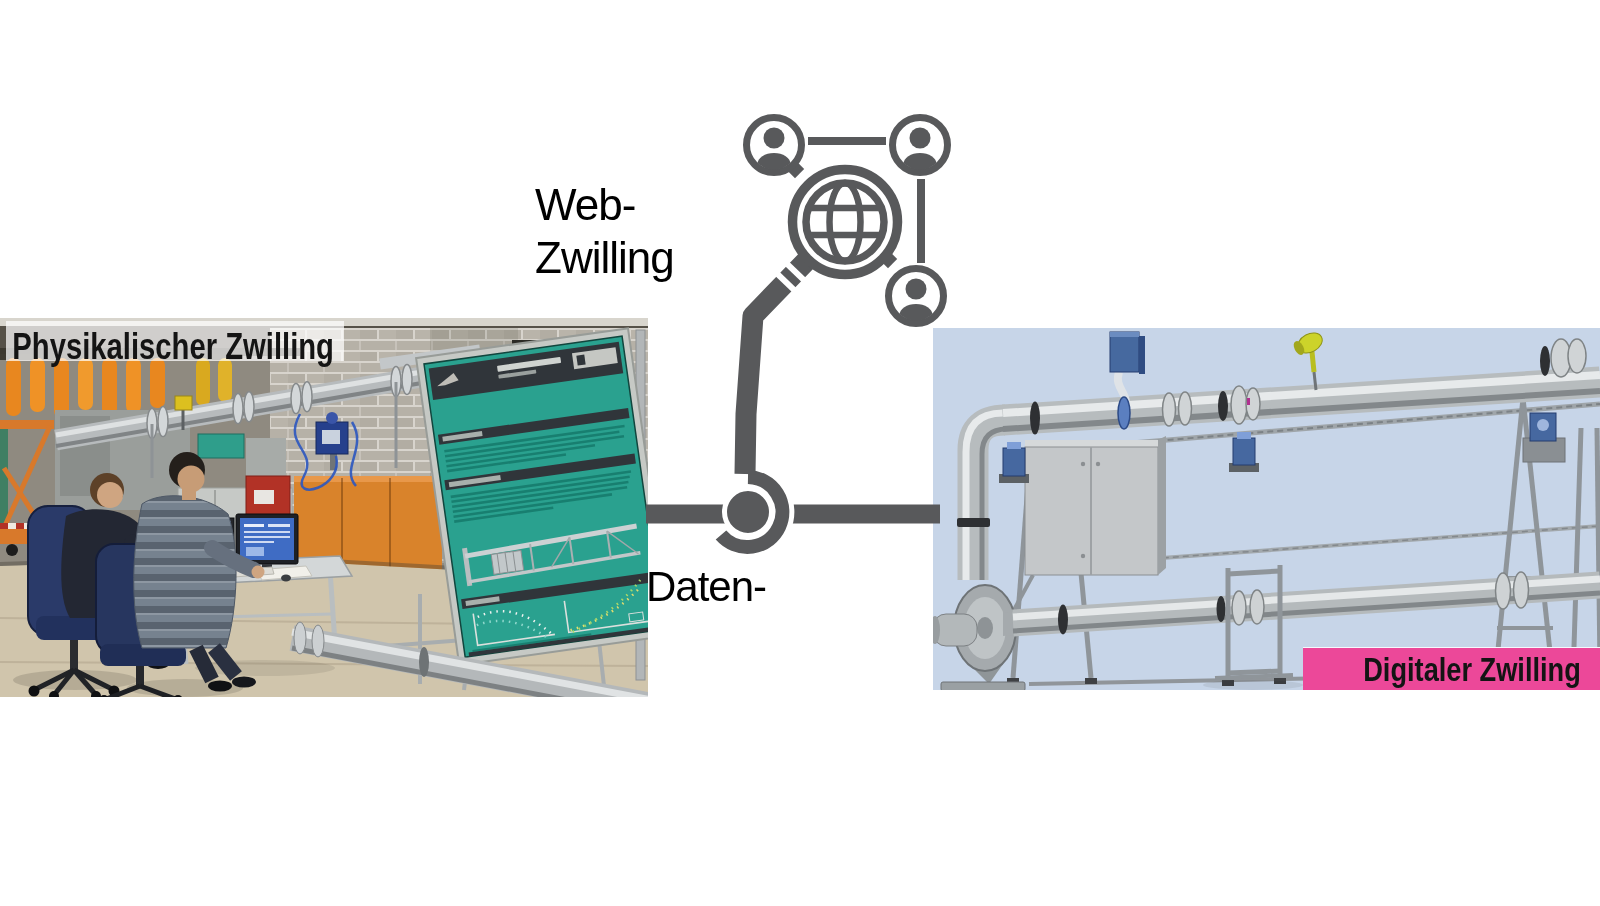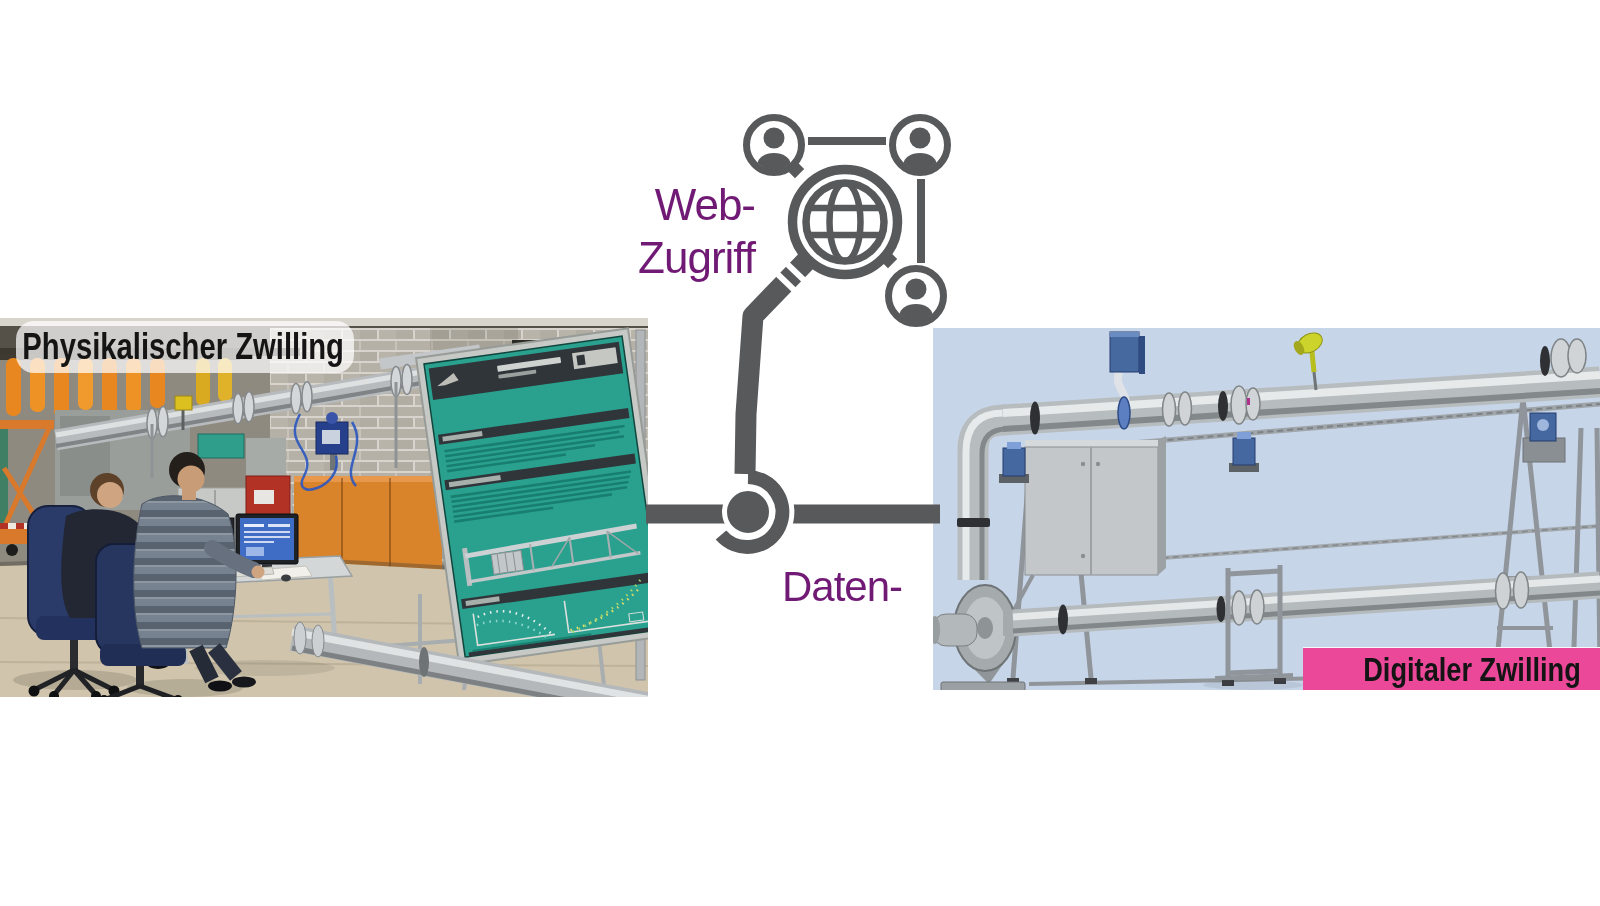--- a/index.html
+++ b/index.html
@@ -1,29 +1,29 @@
 <!DOCTYPE html>
 <html><head>
 <meta charset="utf-8">
 <style>
   html,body{margin:0;padding:0;background:#ffffff;}
   .canvas{position:relative;width:1600px;height:906px;overflow:hidden;background:#ffffff;
           font-family:"Liberation Sans",sans-serif;}
   .abs{position:absolute;}
   svg{display:block;}
   .band{position:absolute;color:#141414;font-weight:bold;white-space:nowrap;}
-  .band-left{left:16px;top:321px;width:338px;height:52px;background:rgba(255,255,255,0.72);
-             font-size:37px;line-height:51px;border-radius:18px;}
+  .band-left{left:6px;top:321px;width:338px;height:40px;background:rgba(255,255,255,0.72);
+             font-size:37px;line-height:51px;}
   .band-left .sq{display:inline-block;transform:scaleX(0.79);transform-origin:left center;padding-left:8px;}
   .band-right{left:1303px;top:648px;width:297px;height:42px;background:#ec4899;
               font-size:34px;line-height:42px;text-align:center;padding-left:21px;}
   .band-right .sq{display:inline-block;transform:scaleX(0.80);transform-origin:center;}
-  .ctr-label{position:absolute;color:#701a75;text-align:right;letter-spacing:-1px;}
+  .ctr-label{position:absolute;color:#000000;text-align:left;letter-spacing:-1px;}
   .web-label{left:535px;top:178px;width:220px;font-size:44px;line-height:53px;}
-  .data-label{left:682px;top:560px;width:220px;font-size:42px;line-height:54px;}
+  .data-label{left:646px;top:560px;width:220px;font-size:42px;line-height:54px;}
   .ctr-label span{display:block;}
 </style>
 </head>
 <body>
 
 <div class="canvas">
 
   <svg class="abs" style="left:0;top:318px" width="648" height="379" viewBox="0 0 648 379">
     <defs>
       <pattern id="bricks" width="36" height="22" patternUnits="userSpaceOnUse">
@@ -510,20 +510,20 @@
   <div class="band band-left">
     <span class="sq">Physikalischer Zwilling</span>
   </div>
 
   <div class="band band-right">
     <span class="sq">Digitaler Zwilling</span>
   </div>
 
   <div class="ctr-label web-label">
     <span>Web-</span>
-    <span>Zugriff</span>
+    <span>Zwilling</span>
   </div>
 
   <div class="ctr-label data-label">
     <span>Daten-</span>
   </div>
 
 </div>
 
 </body></html>

